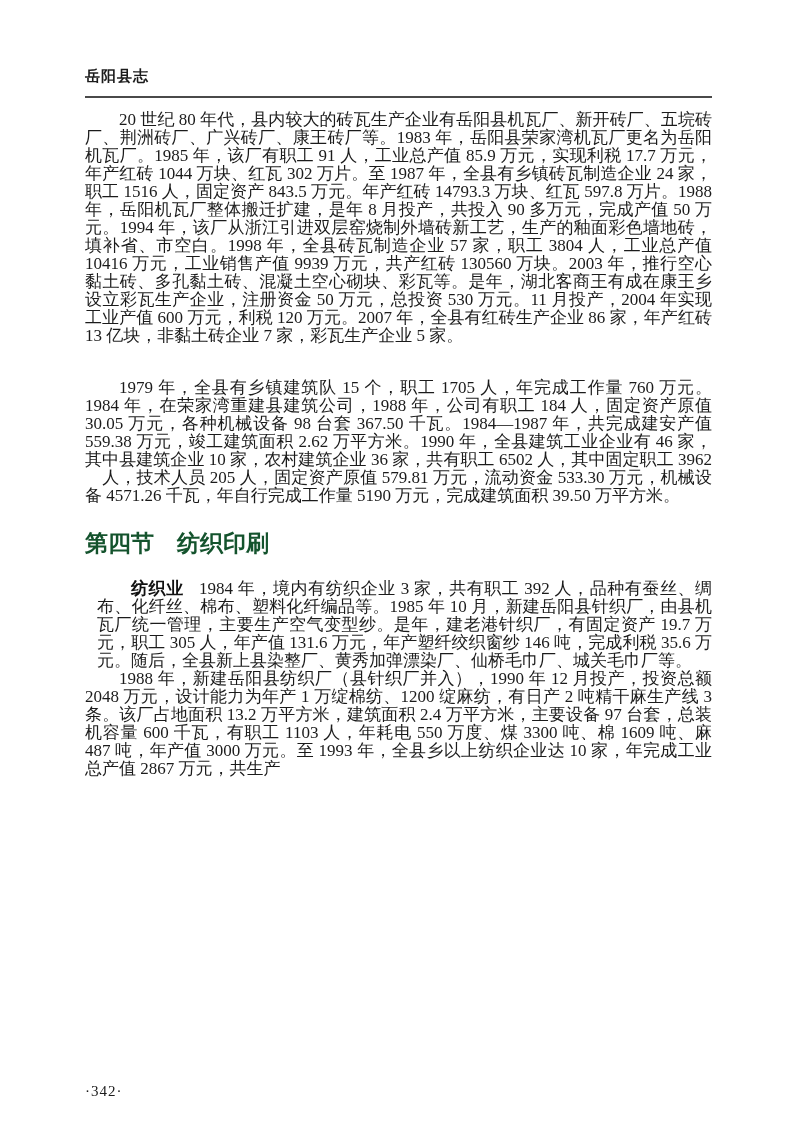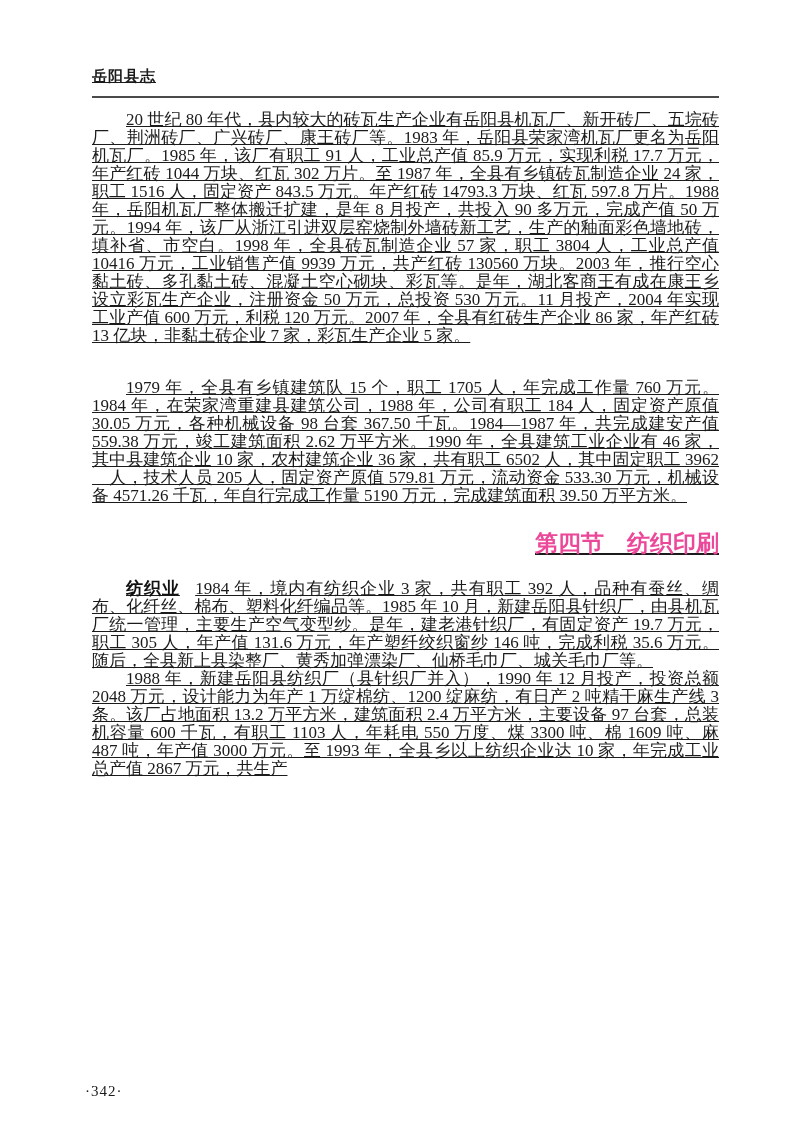--- a/index.html
+++ b/index.html
@@ -8,24 +8,23 @@
     width: 793px;
     height: 1122px;
     margin: 0 auto;
     background: #ffffff;
     overflow: hidden;
     font-family: "Liberation Serif", "DejaVu Serif", serif;
     color: #1b1b1b;
   }
   .content {
     position: absolute;
-    left: 92px;
+    left: 85px;
     top: 66px;
     width: 627px;
-    text-decoration: underline;
   }
   .running-head {
     font-family: "Liberation Sans", "DejaVu Sans", sans-serif;
     font-weight: bold;
     font-size: 15px;
     letter-spacing: 1px;
     line-height: 20px;
   }
   .head-rule {
     height: 0;
@@ -35,39 +34,39 @@
   p.body-para {
     margin: 0;
     font-size: 17px;
     line-height: 18px;
     text-align: justify;
     text-justify: inter-ideograph;
     text-indent: 2em;
   }
   p.para-brick { margin-top: 13px; }
   p.para-construction { margin-top: 34px; }
-  p.para-textile { margin-top: 21px; }
+  p.para-textile { margin-top: 21px; margin-left: 12px; }
   p.para-mill { margin-top: 0; }
   h3.sub-heading {
     margin: 18px 0 0 0;
     font-family: "Liberation Sans", "DejaVu Sans", sans-serif;
     font-weight: bold;
     font-size: 16.5px;
     line-height: 26.8px;
     text-indent: 2em;
     color: #111111;
   }
   h2.section-heading {
     margin: 22px 0 0 0;
     font-family: "Liberation Sans", "DejaVu Sans", sans-serif;
     font-weight: bold;
     font-size: 23px;
     line-height: 32px;
-    text-align: right;
-    color: #ec4899;
+    text-align: left;
+    color: #14532d;
   }
   .lead-term {
     font-family: "Liberation Sans", "DejaVu Sans", sans-serif;
     font-weight: bold;
     margin-right: 0.9em;
     color: #111111;
   }
   .page-number {
     position: absolute;
     left: 85px;

